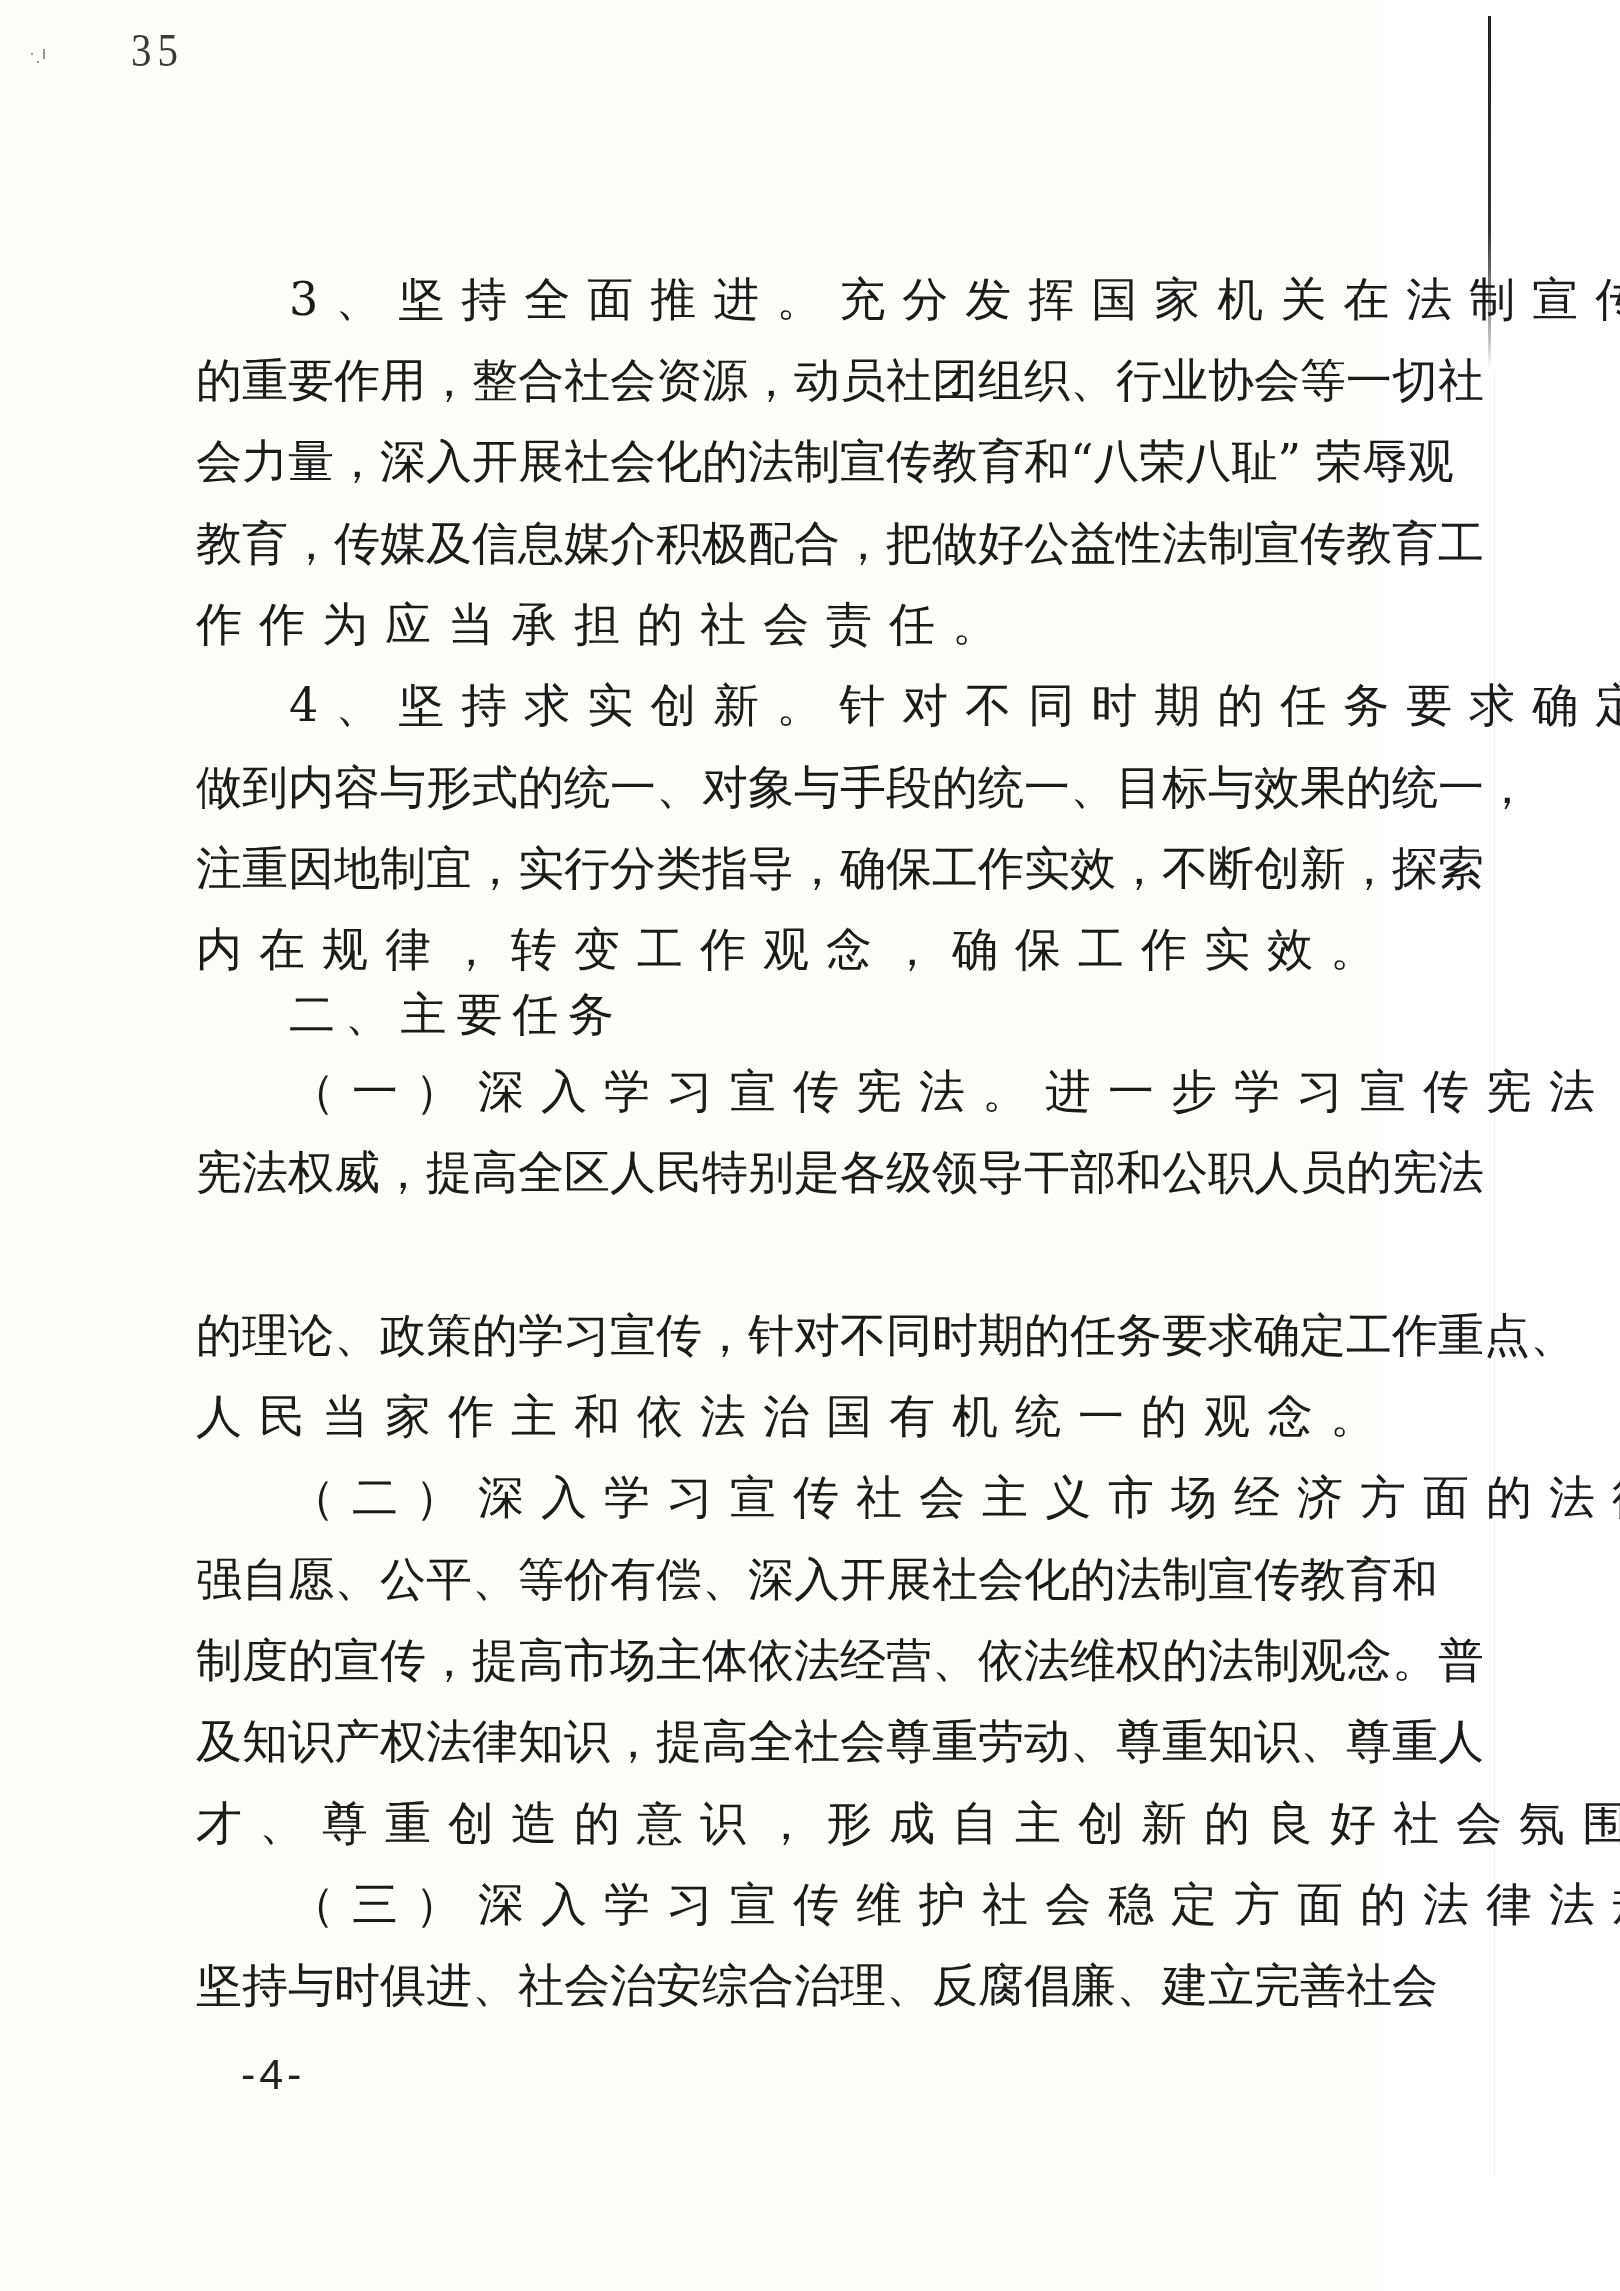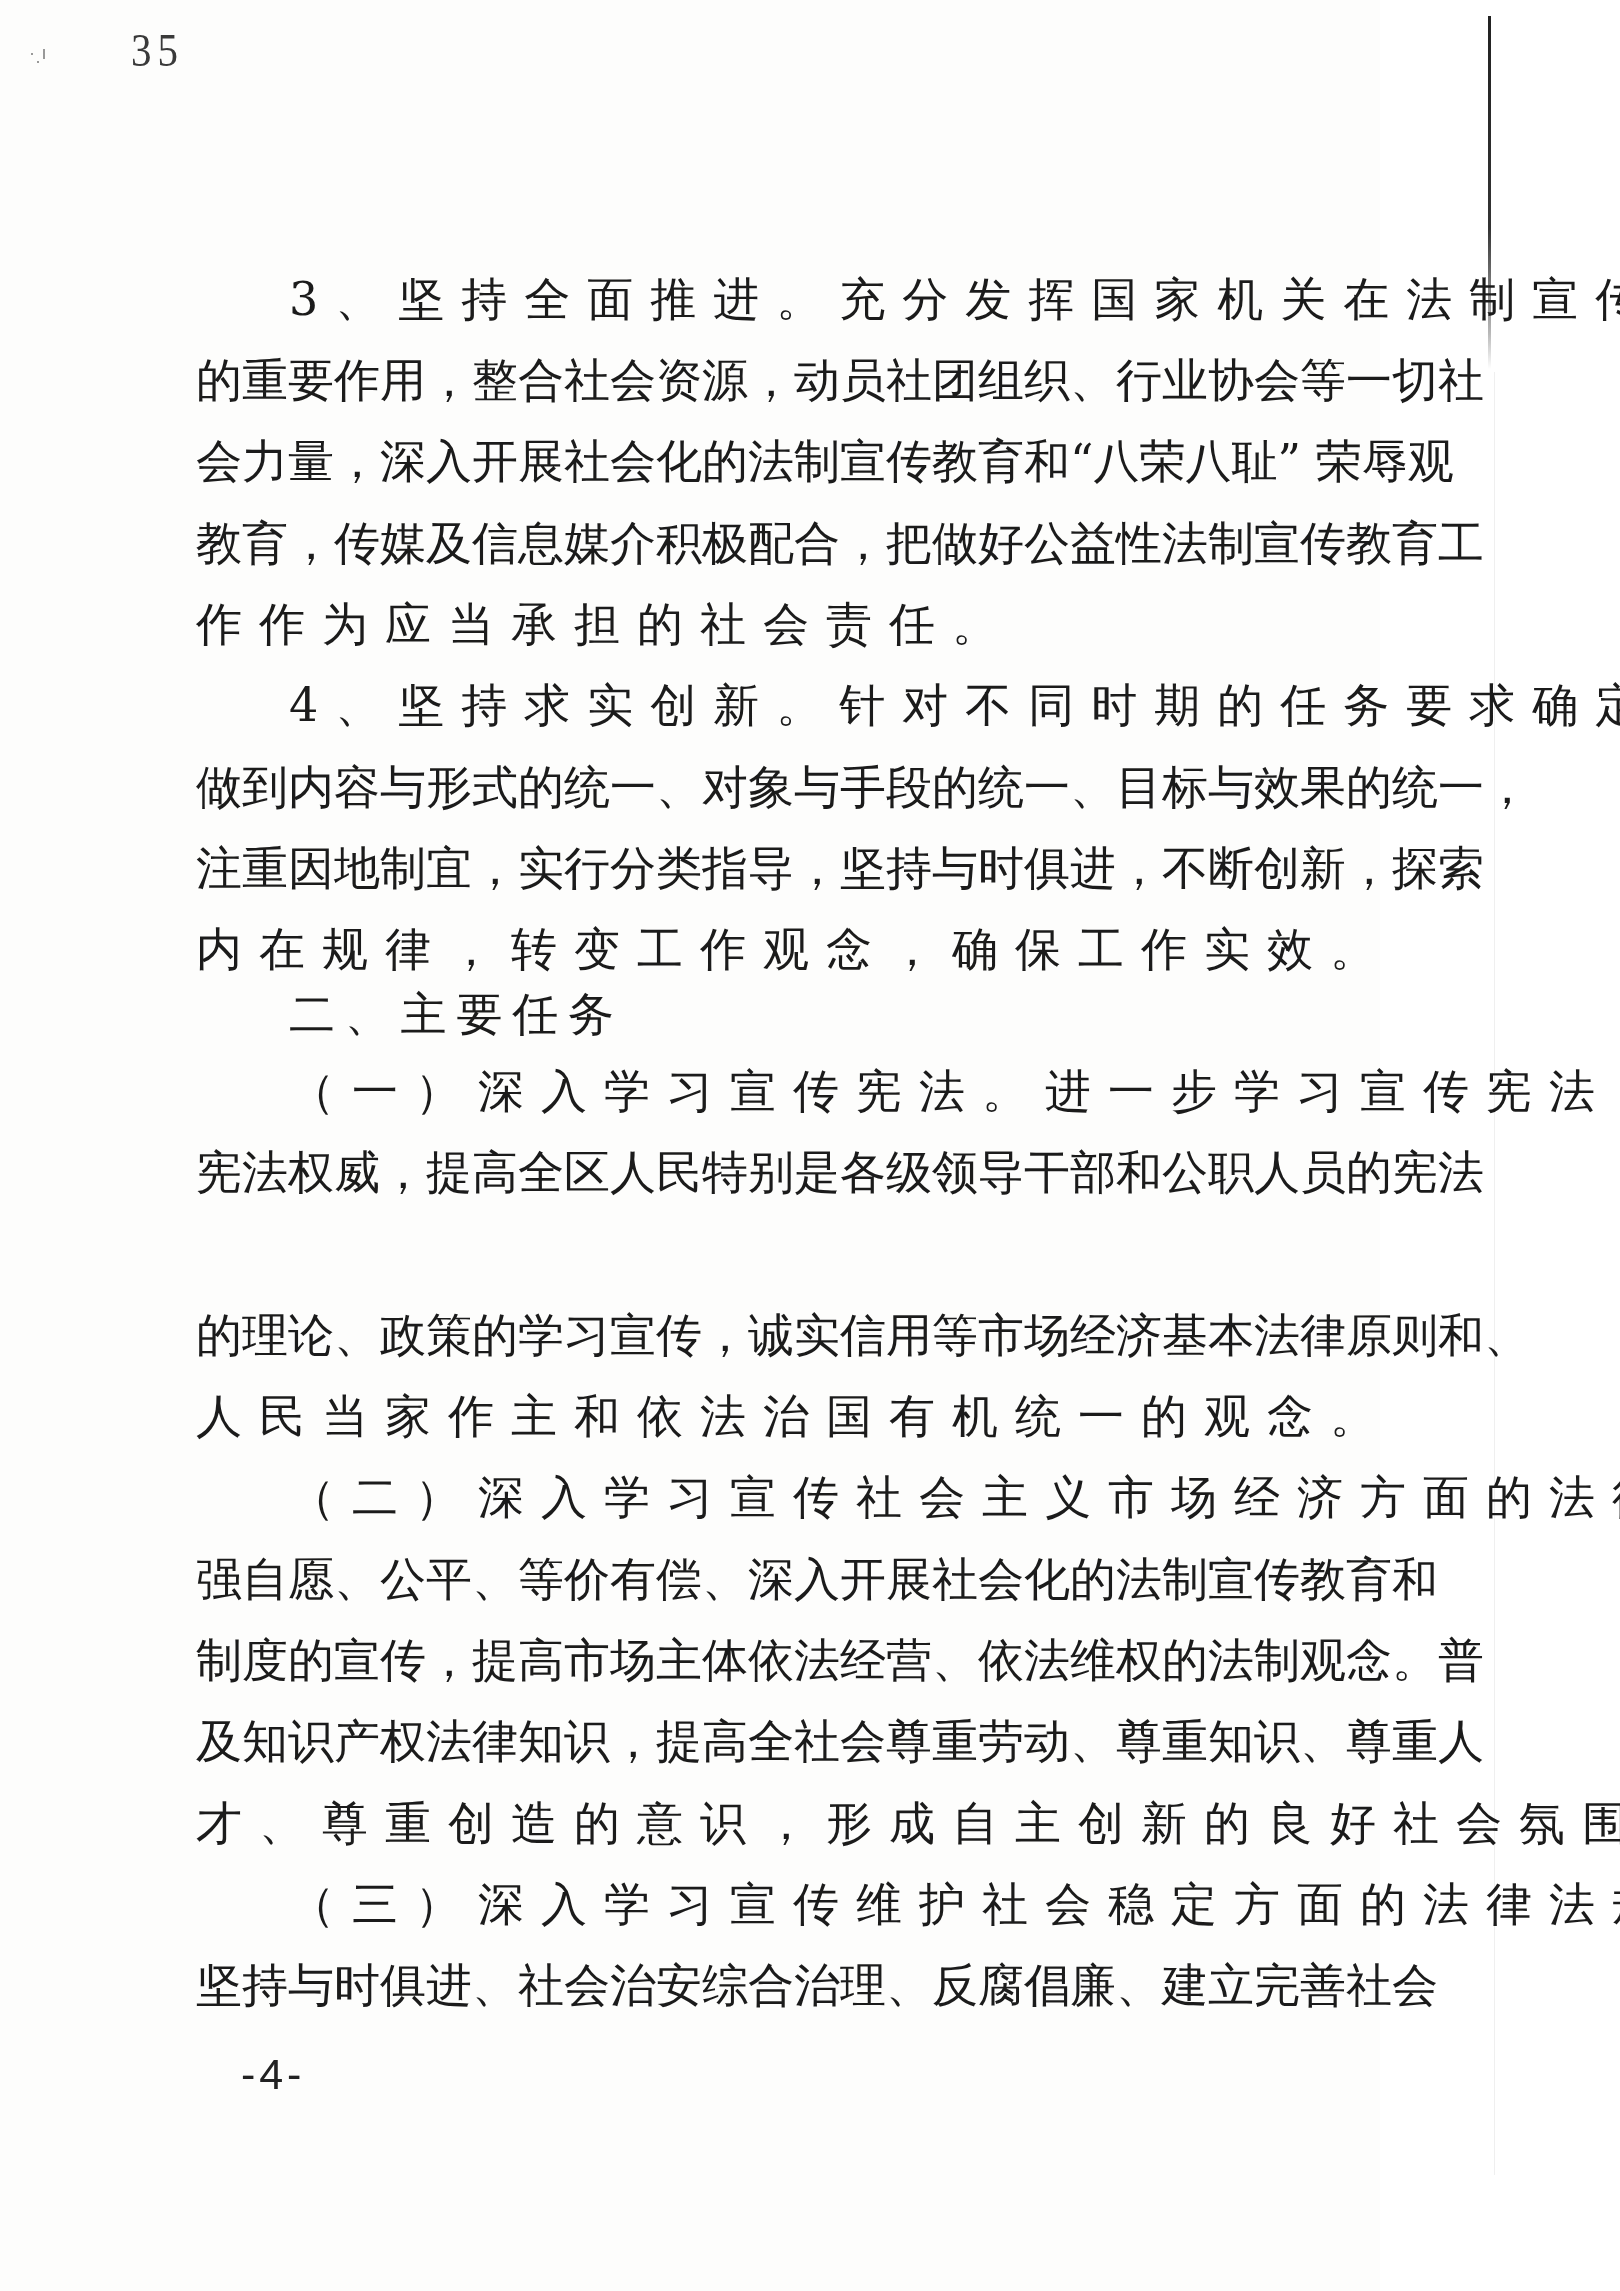--- a/index.html
+++ b/index.html
@@ -37,28 +37,28 @@
   <div class="binding-line-faint"></div>
 
   <div class="line indent" style="top:270px">3、坚持全面推进。充分发挥国家机关在法制宣传教育工作中</div>
   <div class="line just" style="top:351px">的重要作用，整合社会资源，动员社团组织、行业协会等一切社</div>
   <div class="line just" style="top:432px">会力量，深入开展社会化的法制宣传教育和“八荣八耻” 荣辱观</div>
   <div class="line just" style="top:514px">教育，传媒及信息媒介积极配合，把做好公益性法制宣传教育工</div>
   <div class="line" style="top:595px">作作为应当承担的社会责任。</div>
 
   <div class="line indent" style="top:676px">4、坚持求实创新。针对不同时期的任务要求确定工作重点，</div>
   <div class="line just" style="top:758px">做到内容与形式的统一、对象与手段的统一、目标与效果的统一，</div>
-  <div class="line just" style="top:839px">注重因地制宜，实行分类指导，坚持与时俱进，不断创新，探索</div>
+  <div class="line just" style="top:839px">注重因地制宜，实行分类指导，确保工作实效，不断创新，探索</div>
   <div class="line" style="top:920px">内在规律，转变工作观念，确保工作实效。</div>
 
   <div class="line heading" style="top:985px">二、主要任务</div>
 
   <div class="line indent" style="top:1062px">（一）深入学习宣传宪法。进一步学习宣传宪法，牢固树立</div>
   <div class="line just" style="top:1143px">宪法权威，提高全区人民特别是各级领导干部和公职人员的宪法</div>
-  <div class="line just" style="top:1306px">的理论、政策的学习宣传，诚实信用等市场经济基本法律原则和、</div>
+  <div class="line just" style="top:1306px">的理论、政策的学习宣传，针对不同时期的任务要求确定工作重点、</div>
   <div class="line" style="top:1387px">人民当家作主和依法治国有机统一的观念。</div>
 
   <div class="line indent" style="top:1468px">（二）深入学习宣传社会主义市场经济方面的法律法规。加</div>
   <div class="line just" style="top:1550px">强自愿、公平、等价有偿、深入开展社会化的法制宣传教育和</div>
   <div class="line just" style="top:1631px">制度的宣传，提高市场主体依法经营、依法维权的法制观念。普</div>
   <div class="line just" style="top:1712px">及知识产权法律知识，提高全社会尊重劳动、尊重知识、尊重人</div>
   <div class="line" style="top:1794px">才、尊重创造的意识，形成自主创新的良好社会氛围。</div>
 
   <div class="line indent" style="top:1875px">（三）深入学习宣传维护社会稳定方面的法律法规。结合打</div>
   <div class="line just" style="top:1956px">坚持与时俱进、社会治安综合治理、反腐倡廉、建立完善社会</div>

